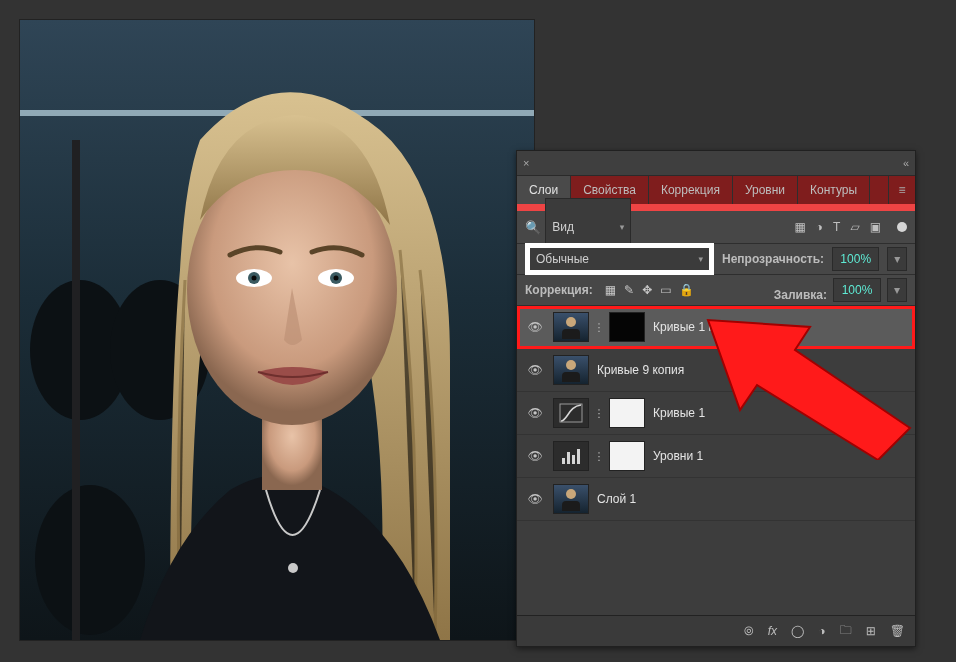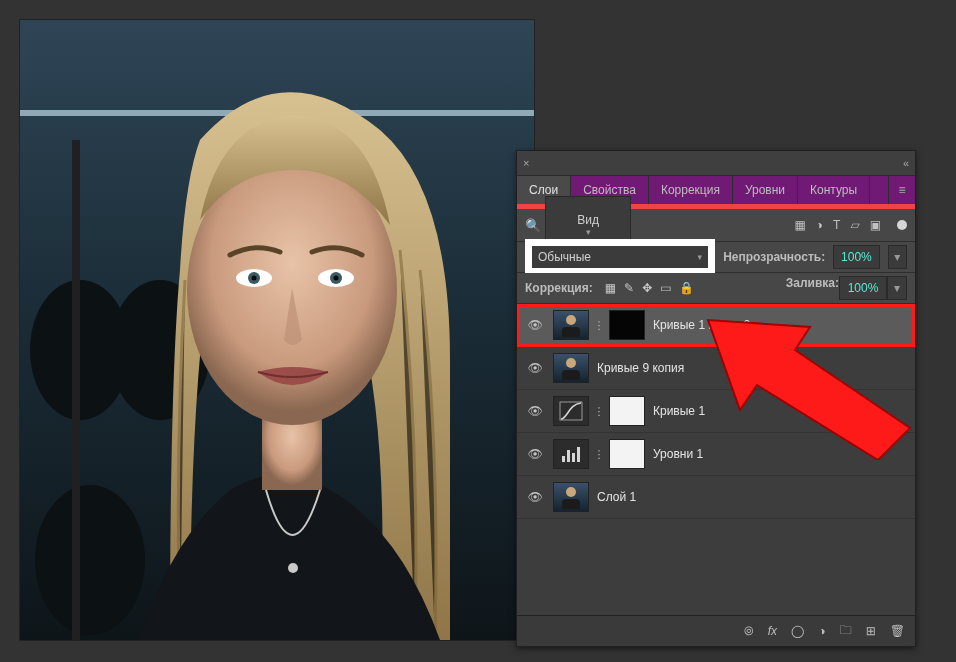--- a/index.html
+++ b/index.html
@@ -61,24 +61,24 @@
     align-items: center;
     gap: 8px;
     padding-right: 6px;
   }
   .close-x { font-size: 11px; color: #aaa; cursor: pointer; }
   .dbl-arrow { font-size: 11px; color: #aaa; lettter-spacing:-2px; }
 
   
   .tabs {
     height: 28px;
-    background: #701a75;
+    background: #7f1d1d;
     display: flex;
     align-items: stretch;
-    border-bottom: 5px solid #ef4444;
+    border-bottom: 7px solid #ef4444;
   }
   .tab {
     padding: 0 12px;
     display: flex;
     align-items: center;
     color: #bdbdbd;
     cursor: pointer;
     border-right: 1px solid #2e2e2e;
   }
   .tab.active {
@@ -104,25 +104,24 @@
     gap: 4px;
   }
   .search-icon { font-size: 13px; color: #ccc; }
   .filter-select {
     height: 22px;
     width: 72px;
     background: #3b3b3b;
     border: 1px solid #2a2a2a;
     display: flex;
     align-items: center;
-    justify-content: center;
+    justify-content: space-between;
     padding: 17px 6px;
     color: #d0d0d0;
     cursor: pointer;
-    flex-direction: column;
   }
   .chev { font-size: 9px; color: #999; }
   .filter-icons {
     margin-left: auto;
     display: flex;
     align-items: center;
     gap: 10px;
     color: #c0c0c0;
   }
   .filter-icons span { cursor: pointer; }
@@ -137,21 +136,21 @@
     display: flex;
     align-items: center;
     gap: 8px;
     padding: 0 8px;
     border-bottom: 1px solid #2e2e2e;
     background: #474747;
   }
   .select {
     height: 22px;
     background: #3b3b3b;
-    border: 7px solid #ffffff;
+    border: 5px solid #ffffff;
     display: flex;
     align-items: center;
     justify-content: space-between;
     padding: 0 6px;
     color: #d0d0d0;
     cursor: pointer;
   }
   .select.blend { width: 170px; }
   .lbl { color: #bcbcbc; white-space: nowrap; font-weight: bold; }
   .pct-field {
@@ -171,21 +170,21 @@
     display: flex; align-items:center; justify-content:center;
     color:#999; cursor:pointer;
   }
 
   
   .lockrow .icons {
     display: flex; gap: 8px; color:#c8c8c8;
     margin-left: 4px;
   }
   .lockrow .icons span { cursor:pointer; }
-  .lockrow .fill { margin-left:auto; display:flex; align-items:flex-start; }
+  .lockrow .fill { margin-left:auto; display:flex; align-items:flex-end; gap:6px; }
 
   
   .layers {
     flex: 1;
     background: #3d3d3d;
     overflow: auto;
   }
   .layer {
     height: 42px;
     display: flex;

